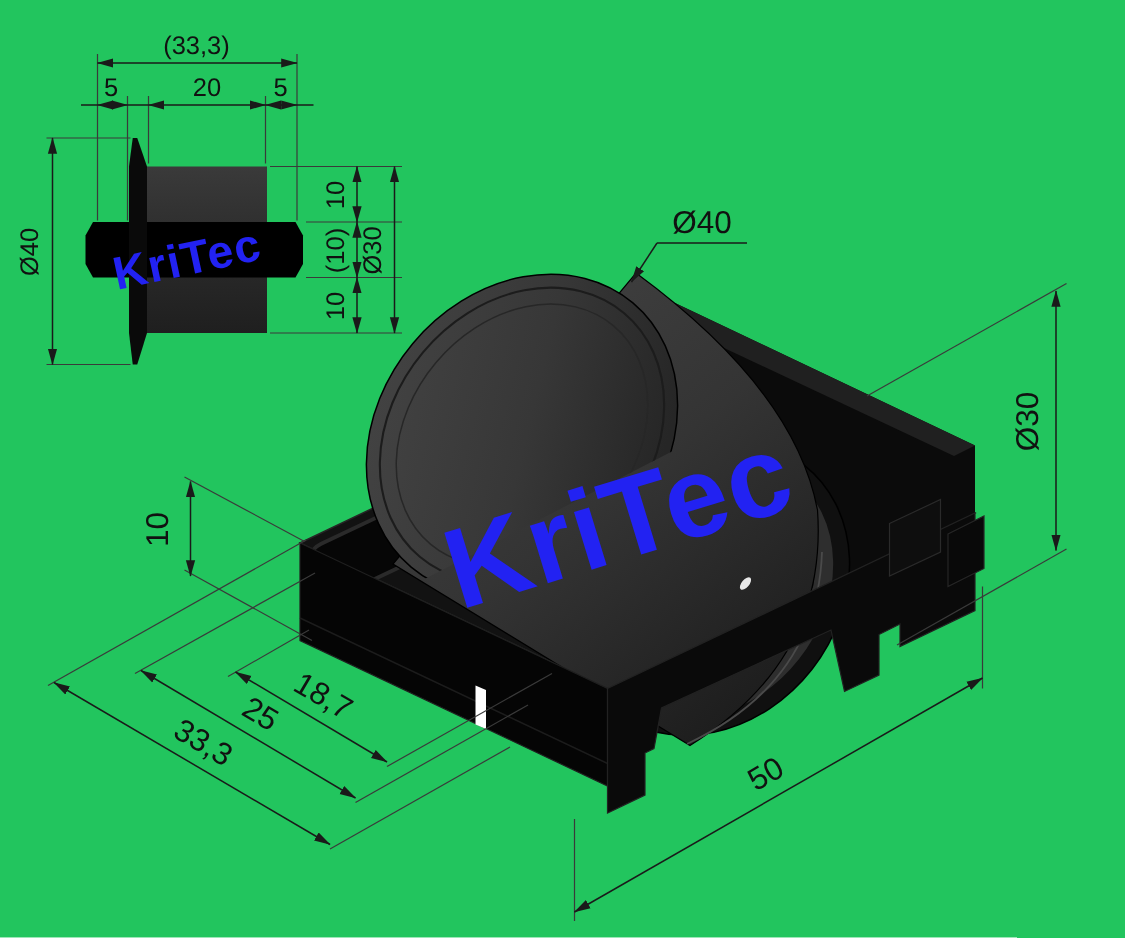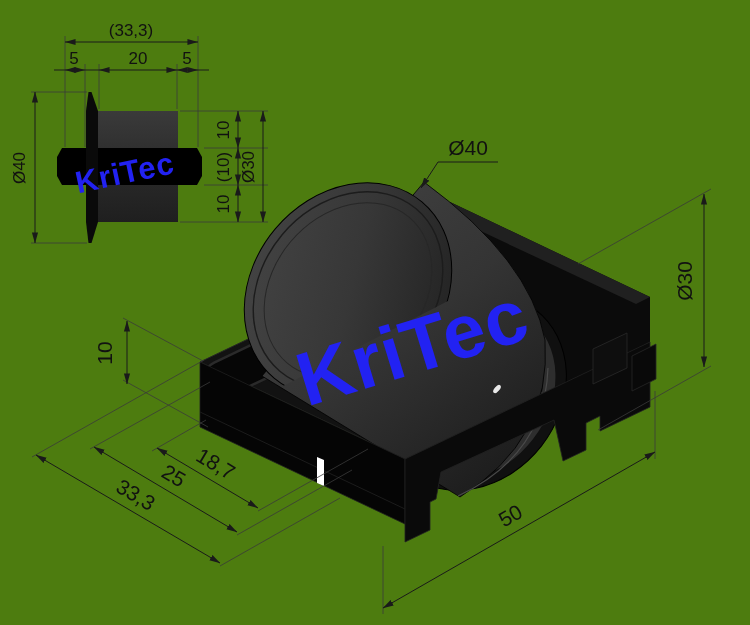--- a/index.html
+++ b/index.html
@@ -1,16 +1,16 @@
 <!DOCTYPE html>
 <html><head>
 <meta charset="utf-8">
 <style>
   html,body{margin:0;padding:0;background:#fff;}
-  .canvas{position:relative;width:750px;height:625px;background:#4d7c0f;overflow:hidden;
+  .canvas{position:relative;width:750px;height:625px;background:#22c55e;overflow:hidden;
           font-family:"Liberation Sans",sans-serif;}
   svg{position:absolute;left:0;top:0;}
   text{font-family:"Liberation Sans",sans-serif;fill:#111;}
   .dim2{font-size:17px;}
   .dim3{font-size:21px;}
   .wm{font-weight:bold;fill:#2222F2;letter-spacing:1px;}
   .wm-small{font-size:31px;}
   .wm-big{font-size:76px;}
   .edge{stroke:#262626;stroke-width:1;}
 </style>

